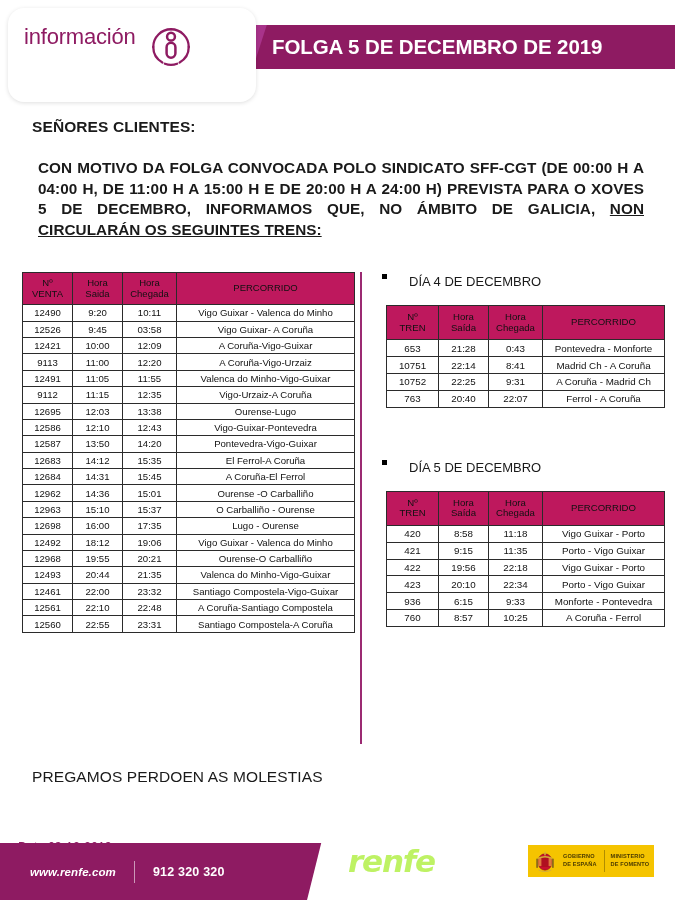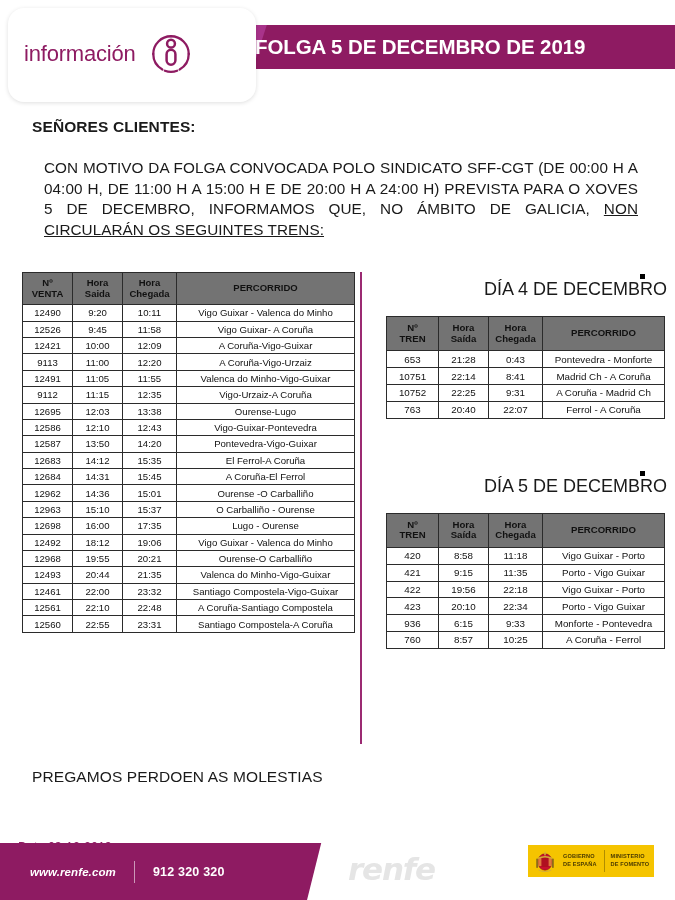--- a/index.html
+++ b/index.html
@@ -38,21 +38,21 @@
     position: absolute;
     left: -13px;
     top: -6px;
     width: 34px;
     height: 60px;
     background: #a8338a;
     transform: skewX(-18deg);
   }
   .header-banner-title {
     position: absolute;
-    left: 17px;
+    left: 34px;
     top: 0;
     right: 4px;
     height: 44px;
     line-height: 44px;
     color: #ffffff;
     font-size: 20.5px;
     font-weight: bold;
     letter-spacing: -0.1px;
     white-space: nowrap;
   }
@@ -62,21 +62,21 @@
     top: 8px;
     width: 248px;
     height: 94px;
     background: #ffffff;
     border-radius: 16px;
     box-shadow: 0 1px 4px rgba(0,0,0,0.13);
     z-index: 2;
   }
   .header-card-inner {
     display: flex;
-    align-items: center;
+    align-items: flex-start;
     height: 60px;
     padding-left: 16px;
     padding-top: 16px;
   }
   .info-word {
     font-size: 22px;
     color: #8e1b62;
     font-weight: 400;
     letter-spacing: -0.2px;
   }
@@ -95,23 +95,23 @@
     width: 618px;
   }
   .intro-lead {
     font-size: 15.5px;
     font-weight: bold;
     letter-spacing: 0.1px;
     margin: 0 0 22px 0;
   }
   .intro-body {
     font-size: 15.3px;
-    font-weight: normal;
+    font-weight: bold;
     line-height: 1.35;
-    margin: 12px;
+    margin: 6px;
     text-align: justify;
     letter-spacing: 0.05px;
   }
   .intro-body u {
     text-decoration: underline;
   }
 
   
   .vert-divider {
     position: absolute;
@@ -129,22 +129,22 @@
     background: #ffffff;
     table-layout: fixed;
   }
   table.sched th,
   table.sched td {
     border: 1px solid #2b2b2b;
     text-align: center;
     color: #111111;
   }
   table.sched thead th {
-    background: #737373;
-    font-weight: bold;
+    background: #be185d;
+    font-weight: normal;
     line-height: 1.12;
   }
 
   
   .table-left-wrap {
     position: absolute;
     left: 22px;
     top: 272px;
   }
   .table-left th { font-size: 9.5px; padding: 5px 1px; }
@@ -162,25 +162,24 @@
     width: 295px;
   }
   .right-heading {
     font-size: 16px;
     font-weight: bold;
     margin: 0 0 26px 0;
     letter-spacing: 0.1px;
   }
   .bullet-line {
     display: flex;
-    align-items: flex-end;
-    font-size: 18px;
+    align-items: flex-start;
+    font-size: 13px;
     margin: 0 0 16px 0;
     padding-left: 10px;
-    flex-direction: column;
   }
   .bullet-sq {
     width: 5px;
     height: 5px;
     background: #000;
     display: inline-block;
     margin-right: 22px;
     flex: 0 0 auto;
   }
   .table-right { margin-left: 14px; }
@@ -252,26 +251,26 @@
     margin: 0 18px;
   }
   .footer-phone {
     font-size: 12.5px;
     font-weight: bold;
     letter-spacing: 0.2px;
   }
   .renfe-logo {
     position: absolute;
     left: 348px;
-    top: 8px;
+    top: 0;
     z-index: 4;
     font-size: 31px;
     font-weight: bold;
     font-style: italic;
-    color: #e5e5e5;
+    color: #bef264;
     letter-spacing: -1.2px;
     font-family: "DejaVu Sans", sans-serif;
   }
   .gob-badge {
     position: absolute;
     left: 528px;
     top: 845px;
     width: 126px;
     height: 32px;
     background: #f5c400;
@@ -365,21 +364,21 @@
     <tbody id="left-tbody">
         <tr>
           <td>12490</td>
           <td>9:20</td>
           <td>10:11</td>
           <td>Vigo Guixar - Valenca do Minho</td>
         </tr>
         <tr>
           <td>12526</td>
           <td>9:45</td>
-          <td>11:58</td>
+          <td>03:58</td>
           <td>Vigo Guixar- A Coruña</td>
         </tr>
         <tr>
           <td>12421</td>
           <td>10:00</td>
           <td>12:09</td>
           <td>A Coruña-Vigo-Guixar</td>
         </tr>
         <tr>
           <td>9113</td>

